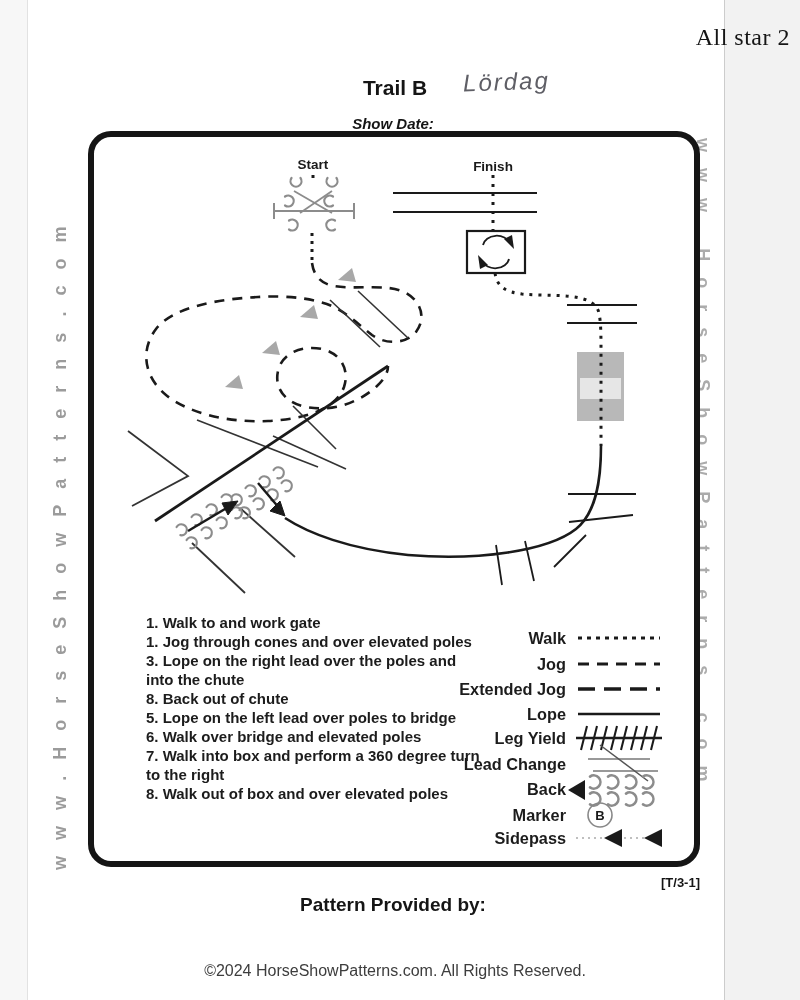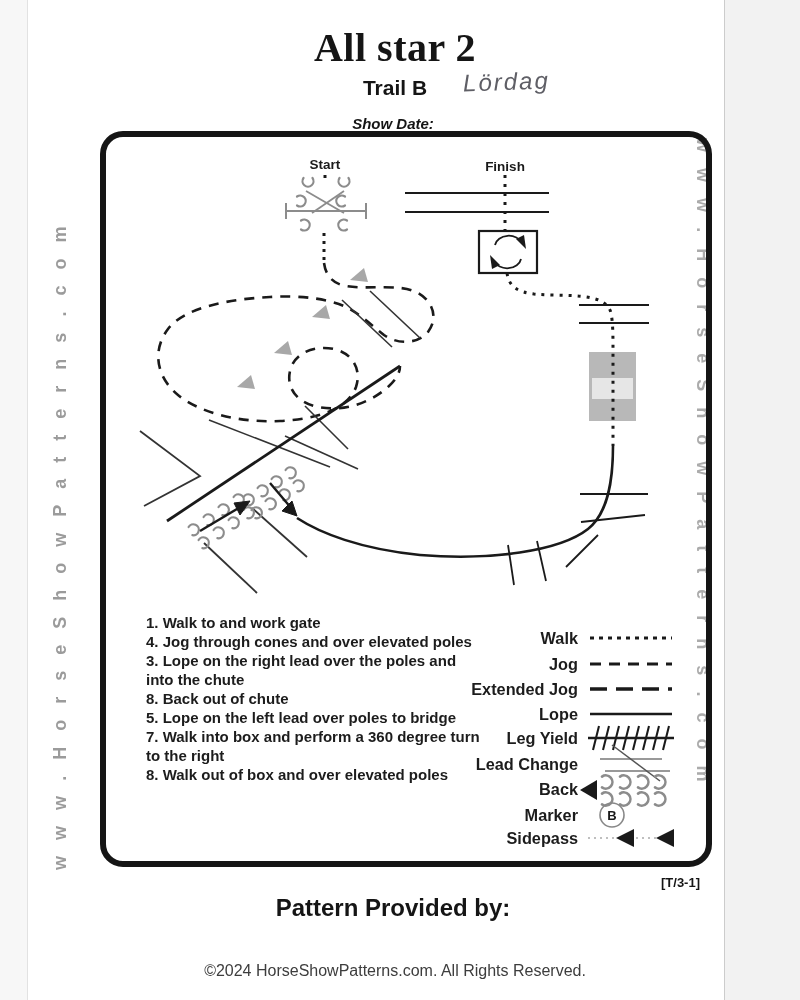--- a/index.html
+++ b/index.html
@@ -1,35 +1,35 @@
 <!DOCTYPE html>
 <html><head>
 <meta charset="utf-8">
 <style>
   html,body{margin:0;padding:0;background:#ffffff;}
   .stage{position:relative;width:800px;height:1000px;background:#ffffff;overflow:hidden;
          font-family:"Liberation Sans",sans-serif;color:#151515;}
   .edge-left{position:absolute;left:0;top:0;width:27px;height:1000px;background:#f7f7f7;border-right:1px solid #e2e2e2;}
   .edge-right{position:absolute;left:724px;top:0;width:76px;height:1000px;background:#f2f2f2;border-left:1px solid #cccccc;}
-  .doc-title{position:absolute;left:0;top:24px;width:790px;text-align:center;
-             font-family:"Liberation Serif",serif;font-weight:bold;font-size:40px;letter-spacing:.5px;}
+  .doc-title{position:absolute;left:0;top:24px;width:790px;text-align:right;
+             font-family:"Liberation Serif",serif;font-weight:normal;font-size:24px;letter-spacing:.5px;}
   .trail-label{position:absolute;left:0;top:76px;width:790px;text-align:center;font-weight:bold;font-size:21px;}
   .handwritten{position:absolute;left:463px;top:68px;font-size:24px;font-style:italic;color:#5f5f66;
                transform:rotate(-2deg);letter-spacing:2px;}
   .show-date{position:absolute;left:0;top:115px;width:786px;text-align:center;
              font-style:italic;font-weight:bold;font-size:15px;}
-  .arena{position:absolute;left:100px;top:131px;width:512px;height:737px;}
+  .arena{position:absolute;left:88px;top:131px;width:512px;height:737px;}
   .arena svg{position:absolute;left:0;top:0;}
   .instructions{position:absolute;left:130px;top:613px;width:340px;font-size:15px;line-height:19px;
                 font-weight:bold;color:#1c1c1c;margin-left:16px;}
   .watermark{position:absolute;font-weight:bold;font-size:18px;letter-spacing:16px;white-space:nowrap;}
   .wm-left{left:50px;top:128px;height:742px;color:#9b9b9b;writing-mode:vertical-rl;transform:rotate(180deg);}
   .wm-right{left:692px;top:138px;height:732px;color:#ababab;writing-mode:vertical-rl;}
   .pattern-code{position:absolute;left:560px;top:875px;width:140px;text-align:right;font-weight:bold;font-size:13px;}
-  .provided{position:absolute;left:0;top:894px;width:786px;text-align:center;font-weight:bold;font-size:24px;}
+  .provided{position:absolute;left:0;top:894px;width:786px;text-align:center;font-weight:bold;font-size:19px;}
   .copyright{position:absolute;left:0;top:962px;width:790px;text-align:center;
              font-size:16px;color:#3d3d3d;}
 </style>
 </head>
 <body>
 
 <div class="stage">
   <div class="edge-left"></div>
   <div class="edge-right"></div>
 
@@ -218,24 +218,25 @@
           <line x1="488" y1="707" x2="572" y2="707" stroke="#aaaaaa" stroke-width="1.4" stroke-dasharray="2 4"></line>
           <polygon points="516,707 534,698 534,716" fill="#1a1a1a"></polygon>
           <polygon points="556,707 574,698 574,716" fill="#1a1a1a"></polygon>
         </g>
       </g>
     </svg>
   </div>
 
   <div class="instructions">
     <div>1. Walk to and work gate</div>
-    <div>4. Jog through cones and over elevated poles</div>
+    <div>1. Jog through cones and over elevated poles</div>
     <div>3. Lope on the right lead over the poles and into the chute</div>
     <div>8. Back out of chute</div>
     <div>5. Lope on the left lead over poles to bridge</div>
+    <div>6. Walk over bridge and elevated poles</div>
     <div>7. Walk into box and perform a 360 degree turn to the right</div>
     <div>8. Walk out of box and over elevated poles</div>
   </div>
 
   <div class="pattern-code">[T/3-1]</div>
   <div class="provided">Pattern Provided by:</div>
   <div class="copyright">©2024 HorseShowPatterns.com. All Rights Reserved.</div>
 </div>
 
 </body></html>

